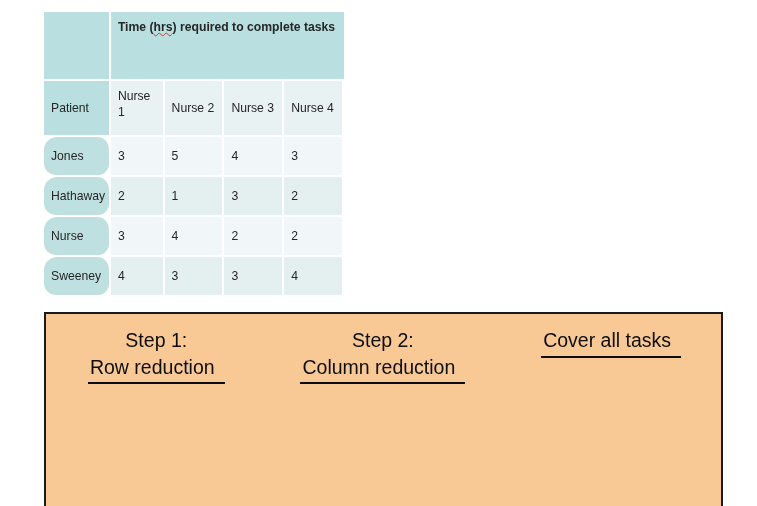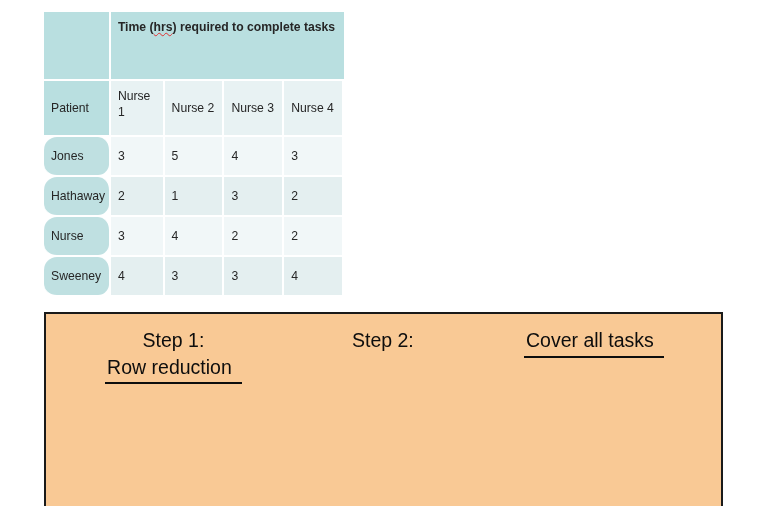--- a/index.html
+++ b/index.html
@@ -190,20 +190,21 @@
 <div class="steps-panel">
   <div class="steps-row">
 
     <div class="step-block s1">
       <span class="step-title">Step 1:</span>
       <span class="step-sub">Row reduction</span>
     </div>
 
     <div class="step-block s2">
       <span class="step-title">Step 2:</span>
+      <span class="step-sub">Column reduction</span>
     </div>
 
     <div class="step-block s3">
       <span class="step-sub">Cover all tasks</span>
     </div>
 
   </div>
 </div>
 
 </body></html>

